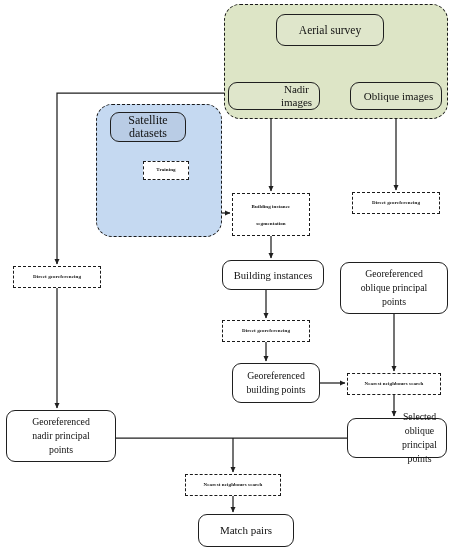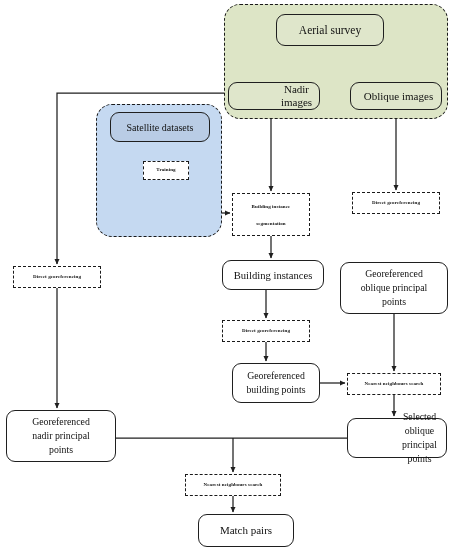--- a/index.html
+++ b/index.html
@@ -87,21 +87,21 @@
   </div>
 
   <div class="node green" style="left:228px;top:82px;width:92px;height:28px;font-size:11px;padding-left:48px;">
     <span>Nadir images</span>
   </div>
 
   <div class="node green" style="left:350px;top:82px;width:92px;height:28px;font-size:11px;padding-left:8px;">
     <span>Oblique images</span>
   </div>
 
-  <div class="node blue" style="left:110px;top:112px;width:100px;height:30px;font-size:10px;">
+  <div class="node blue" style="left:110px;top:112px;width:76px;height:30px;font-size:12px;">
     <span>Satellite datasets</span>
   </div>
 
 
   <div class="node" style="left:222px;top:260px;width:102px;height:30px;font-size:10.6px;">
     <span>Building instances</span>
   </div>
 
   <div class="node" style="left:340px;top:262px;width:108px;height:52px;font-size:9.8px;white-space:pre-line;line-height:14px;">
     <span>Georeferenced

